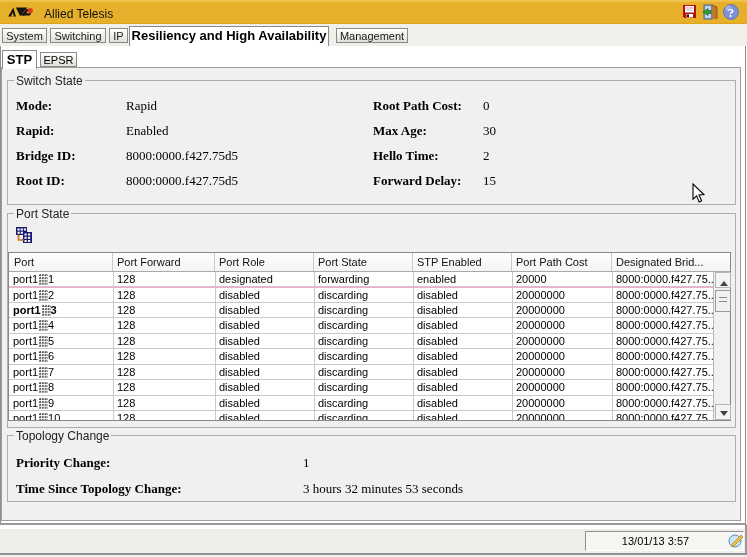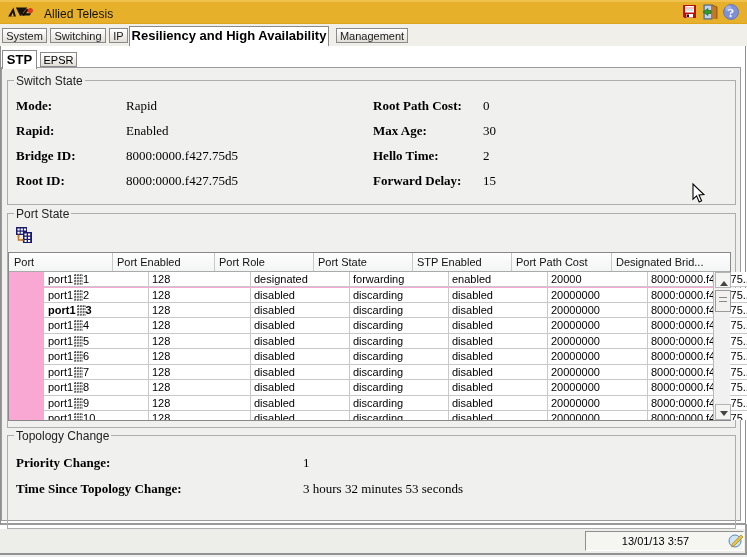--- a/index.html
+++ b/index.html
@@ -143,34 +143,34 @@
     <rect x="8.5" y="13" width="2.2" height="2"></rect>
       <rect x="12" y="13" width="2.2" height="2"></rect>
   </g>
   <path d="M2.5,8.5 L2.5,13 L7,13" fill="none" stroke="#C87820" stroke-width="1.6"></path>
   <path d="M2.5,7.2 L4,9.5 L1,9.5 Z" fill="#C87820"></path>
   <path d="M8.2,13 L5.9,14.5 L5.9,11.5 Z" fill="#C87820"></path>
 </svg>
 <div class="abs" id="tbl">
   <div id="thead">
     <div class="hc" style="left:5px;">Port</div>
-    <div class="hc" style="left:108px;">Port Enabled</div>
+    <div class="hc" style="left:108px;">Port Forward</div>
     <div class="hc" style="left:210px;">Port Role</div>
     <div class="hc" style="left:309px;">Port State</div>
     <div class="hc" style="left:408px;">STP Enabled</div>
     <div class="hc" style="left:507px;">Port Path Cost</div>
     <div class="hc" style="left:607px;">Designated Brid...</div>
     <div class="vsep" style="left:103px;height:18px;"></div>
     <div class="vsep" style="left:205px;height:18px;"></div>
     <div class="vsep" style="left:304px;height:18px;"></div>
     <div class="vsep" style="left:403px;height:18px;"></div>
     <div class="vsep" style="left:502px;height:18px;"></div>
     <div class="vsep" style="left:602px;height:18px;"></div>
   </div>
-  <div id="tbody" style="position:absolute;left:0;top:19px;width:704px;height:148px;overflow:hidden;margin-left:35px;">
+  <div id="tbody" style="position:absolute;left:0;top:19px;width:704px;height:148px;overflow:hidden;">
       <div class="row" style="top:0px;">
         <div class="c" style="left:4px;">port1<span class="glyph"></span>1</div>
         <div class="c" style="left:108px;">128</div>
         <div class="c" style="left:210px;">designated</div>
         <div class="c" style="left:309px;">forwarding</div>
         <div class="c" style="left:408px;">enabled</div>
         <div class="c" style="left:507px;">20000</div>
         <div class="c" style="left:607px;">8000:0000.f427.75...</div>
         <div class="vsep" style="left:104px;height:15.45px;"></div>
         <div class="vsep" style="left:206px;height:15.45px;"></div>
@@ -321,21 +321,21 @@
       </div>
     <div id="sthumb">
         <div style="margin:6px 3px 0;border-top:1px solid #888;border-bottom:1px solid #888;height:3px;"></div>
       </div>
     <div class="sbtn" style="top:132px;">
         <span class="arr" style="left:4px;top:6px;border-left:4px solid transparent;border-right:4px solid transparent;border-top:5px solid #444;"></span>
       </div>
   </div>
 </div>
 
-<div class="gb" style="left:7px;top:435px;width:729px;height:94px;">
+<div class="gb" style="left:7px;top:435px;width:729px;height:67px;">
   <span class="lg">Topology Change</span>
 </div>
 <div class="sl" style="left:16px;top:455px;">Priority Change:</div>
 <div class="sv" style="left:303px;top:455px;">1</div>
 <div class="sl" style="left:16px;top:481px;">Time Since Topology Change:</div>
 <div class="sv" style="left:303px;top:481px;">3 hours 32 minutes 53 seconds</div>
 
 <div class="abs" id="statusbar"></div>
 <div class="abs" id="datebox">13/01/13 3:57</div>
 <svg class="abs" style="left:728px;top:533px" width="16" height="16" viewBox="0 0 16 16">

